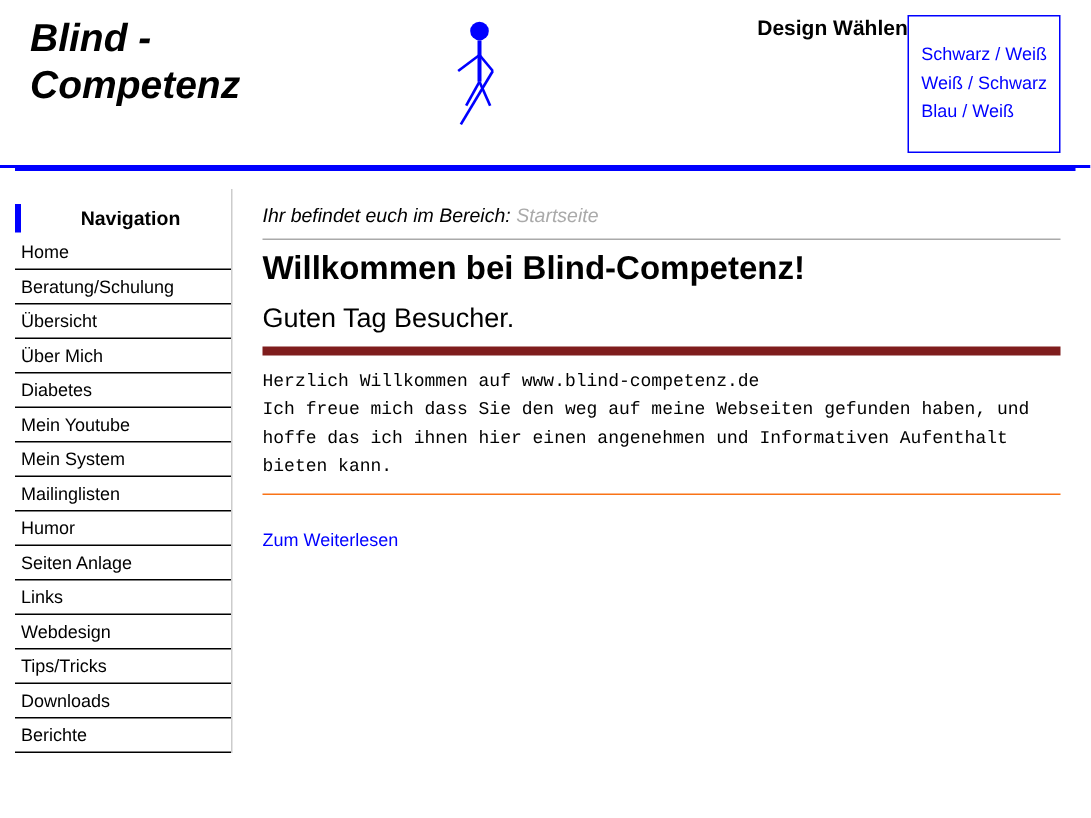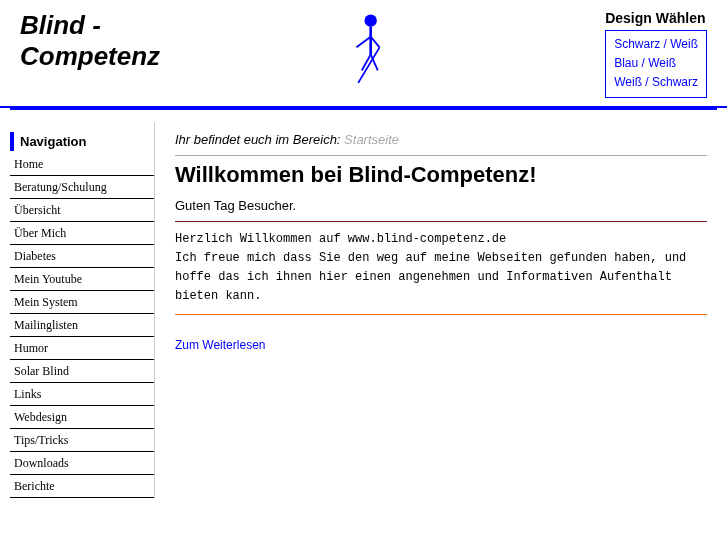--- a/index.html
+++ b/index.html
@@ -19,38 +19,38 @@
     }
     #site-title {
       font-style: italic;
       font-weight: bold;
       font-size: 26px;
       line-height: 1.2;
       color: #000;
     }
     #design-section {
       display: flex;
-      flex-direction: column;
+      flex-direction: row;
       align-items: flex-start;
     }
     #design-title {
       font-weight: bold;
       font-size: 14px;
       margin-bottom: 4px;
     }
     #design-links a {
       display: block;
       color: #00f;
       text-decoration: none;
       font-size: 12px;
       line-height: 1.6;
     }
     #design-links {
       border: 1px solid #00f;
-      padding: 4px 8px;
+      padding: 16px 8px;
     }
     
     #header-center {
       display: flex;
       align-items: center;
       margin-right: 20px;
     }
     
     #blind-icon {
       width: 50px;
@@ -70,30 +70,30 @@
       border-right: 1px solid #ccc;
     }
     #nav-heading {
       font-weight: bold;
       font-size: 13px;
       border-left: 4px solid #00f;
       padding-left: 6px;
       margin-bottom: 2px;
       padding-top: 2px;
       padding-bottom: 2px;
+      text-align: center;
     }
     .nav-item {
       display: block;
       font-size: 12px;
       color: #000;
       text-decoration: none;
       padding: 2px 0 2px 4px;
       border-bottom: 1px solid #000;
       line-height: 1.5;
-      font-family: Liberation Serif, serif;
     }
     
     #content {
       flex: 1;
       padding: 10px 20px;
     }
     #breadcrumb-bar {
       font-style: italic;
       font-size: 13px;
       margin-bottom: 6px;
@@ -103,23 +103,23 @@
     #breadcrumb-current {
       color: #aaa;
     }
     #content-title {
       font-size: 22px;
       font-weight: bold;
       margin-bottom: 10px;
       margin-top: 4px;
     }
     #greeting {
-      font-size: 13px;
+      font-size: 18px;
       margin-bottom: 8px;
-      border-bottom: 1px solid #7f1d1d;
+      border-bottom: 6px solid #7f1d1d;
       padding-bottom: 8px;
     }
     #welcome-text {
       font-size: 12px;
       line-height: 1.6;
       margin-bottom: 22px;
       border-bottom: 1px solid #f97316;
       padding-bottom: 8px;
       font-family: Liberation Mono, monospace;
     }
@@ -164,22 +164,22 @@
       <line x1="28" y1="50" x2="36" y2="68" stroke="#00f" stroke-width="2"></line>
 
       <line x1="38" y1="42" x2="14" y2="82" stroke="#00f" stroke-width="2"></line>
     </svg>
   </div>
 
   <div id="design-section">
     <div id="design-title">Design Wählen</div>
     <div id="design-links">
       <a href="#" class="design-link">Schwarz / Weiß</a>
+      <a href="#" class="design-link">Weiß / Schwarz</a>
       <a href="#" class="design-link">Blau / Weiß</a>
-      <a href="#" class="design-link">Weiß / Schwarz</a>
     </div>
   </div>
 </div>
 
 <div id="top-divider"></div>
 <div id="spacer"></div>
 
 <div id="main-layout">
 
   <div id="sidebar">
@@ -187,21 +187,21 @@
     <div id="nav-items">
     <a href="#" class="nav-item">Home</a>
         <a href="#" class="nav-item">Beratung/Schulung</a>
         <a href="#" class="nav-item">Übersicht</a>
         <a href="#" class="nav-item">Über Mich</a>
         <a href="#" class="nav-item">Diabetes</a>
         <a href="#" class="nav-item">Mein Youtube</a>
         <a href="#" class="nav-item">Mein System</a>
         <a href="#" class="nav-item">Mailinglisten</a>
         <a href="#" class="nav-item">Humor</a>
-        <a href="#" class="nav-item">Solar Blind</a>
+        <a href="#" class="nav-item">Seiten Anlage</a>
         <a href="#" class="nav-item">Links</a>
         <a href="#" class="nav-item">Webdesign</a>
         <a href="#" class="nav-item">Tips/Tricks</a>
         <a href="#" class="nav-item">Downloads</a>
         <a href="#" class="nav-item">Berichte</a>
       </div>
   </div>
 
   <div id="content">
     <div id="breadcrumb-bar">

